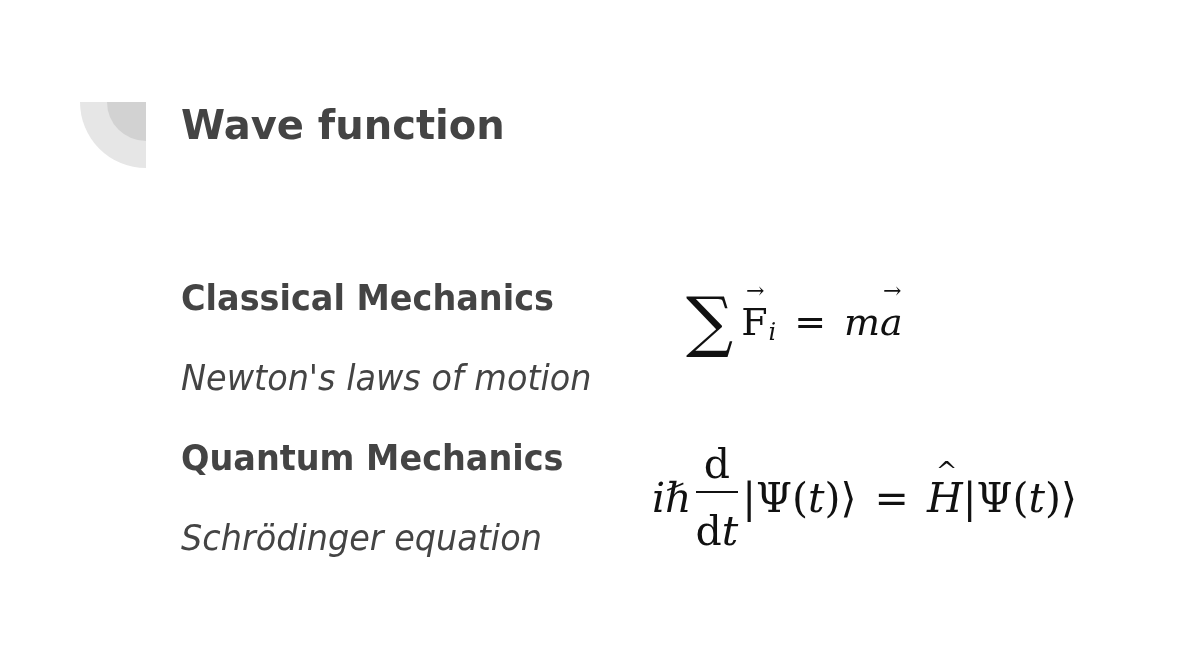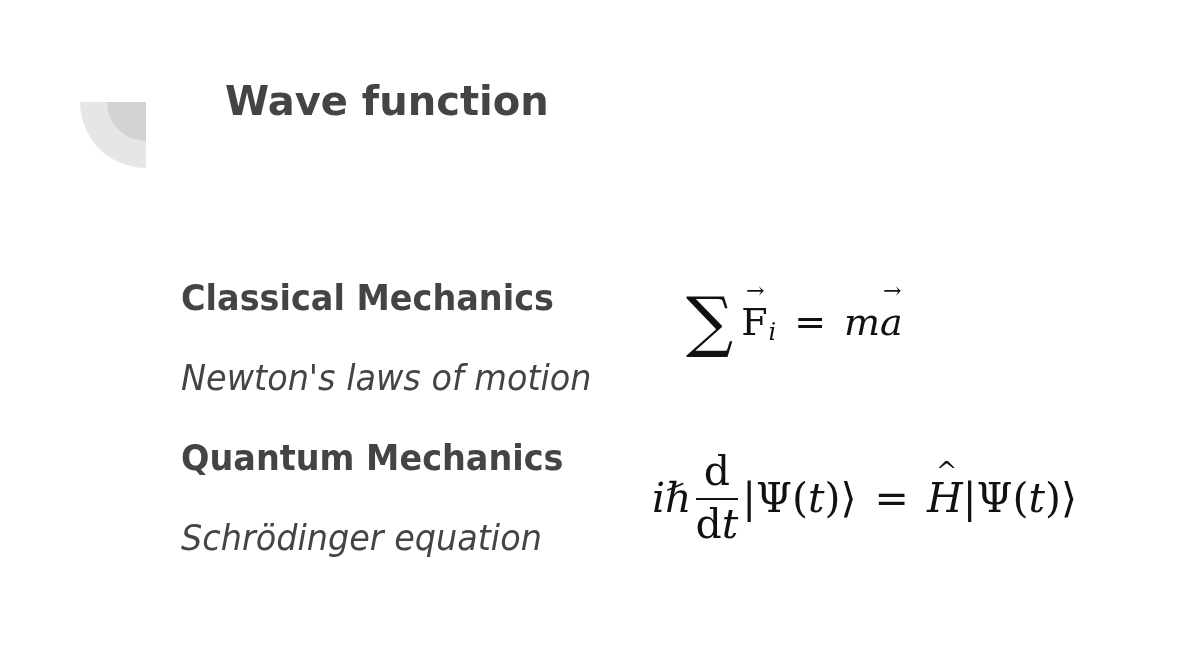--- a/index.html
+++ b/index.html
@@ -37,28 +37,27 @@
     right: 0;
     top: 0;
     width: 39px;
     height: 39px;
     background: #d2d2d2;
     border-bottom-left-radius: 39px;
   }
   .title {
     position: absolute;
     left: 181px;
-    top: 76px;
+    top: 100px;
     font-size: 40px;
     font-weight: bold;
     color: #444444;
     letter-spacing: 0px;
     line-height: 50px;
     white-space: nowrap;
-    margin-left: 44px;
   }
   .heading {
     position: absolute;
     left: 181px;
     font-size: 36px;
     font-weight: bold;
     color: #444444;
     line-height: 44px;
     white-space: nowrap;
     transform: scaleX(0.93);
@@ -125,21 +124,21 @@
   }
   .frac {
     display: inline-flex;
     flex-direction: column;
     align-items: center;
     margin: 0 4px;
     line-height: 1;
   }
   .frac .num { padding-bottom: 6px; }
   .frac .bar { width: 100%; height: 2px; background: #111111; }
-  .frac .den { padding-top: 4px; }
+  .frac .den { padding-top: 18px; }
   .hat { position: relative; display: inline-block; }
   .hat::before {
     content: "\005E";
     position: absolute;
     left: 55%;
     top: -18px;
     transform: translateX(-50%);
     font-size: 26px;
     font-style: normal;
   }

